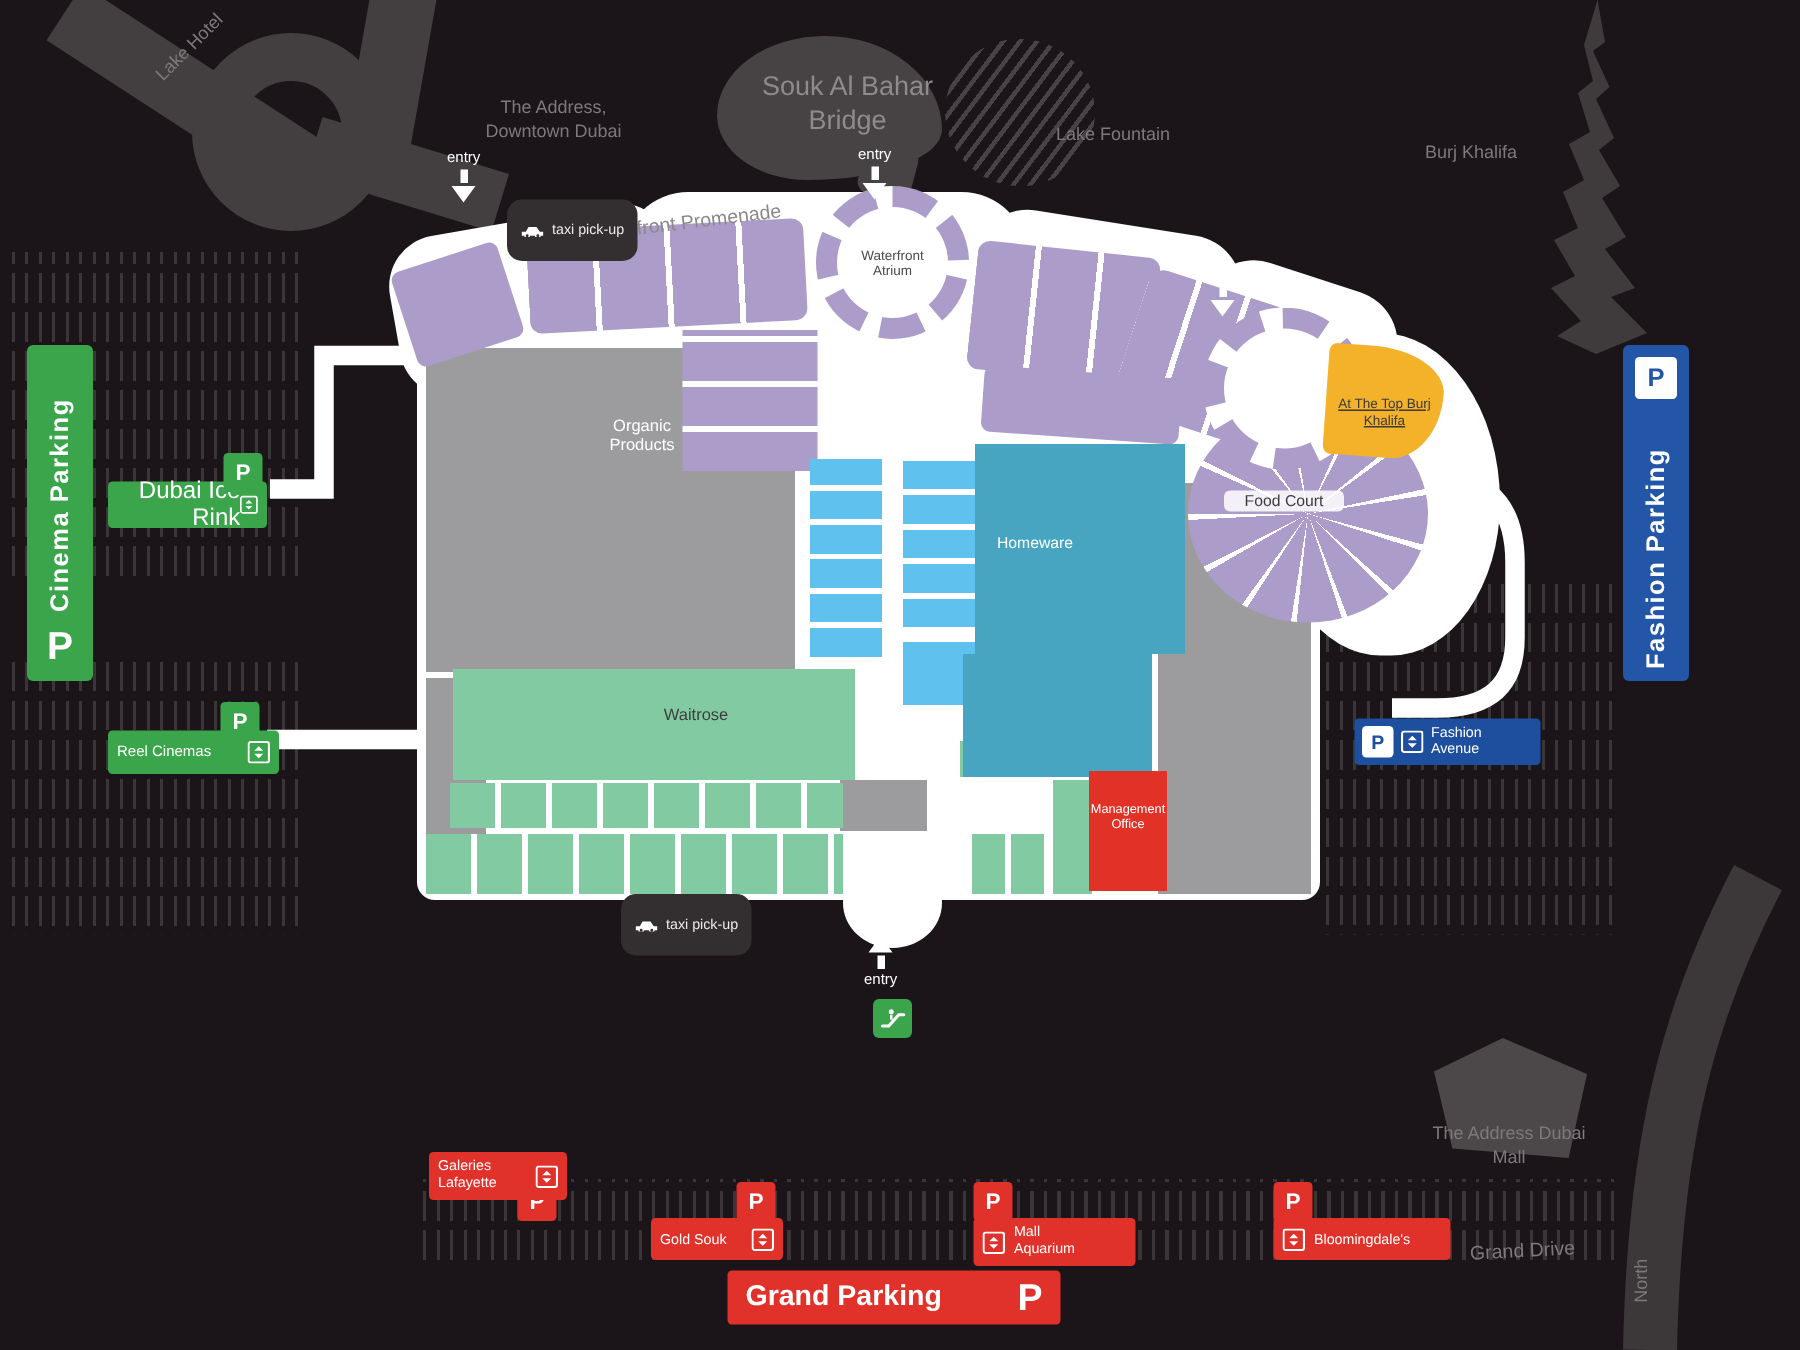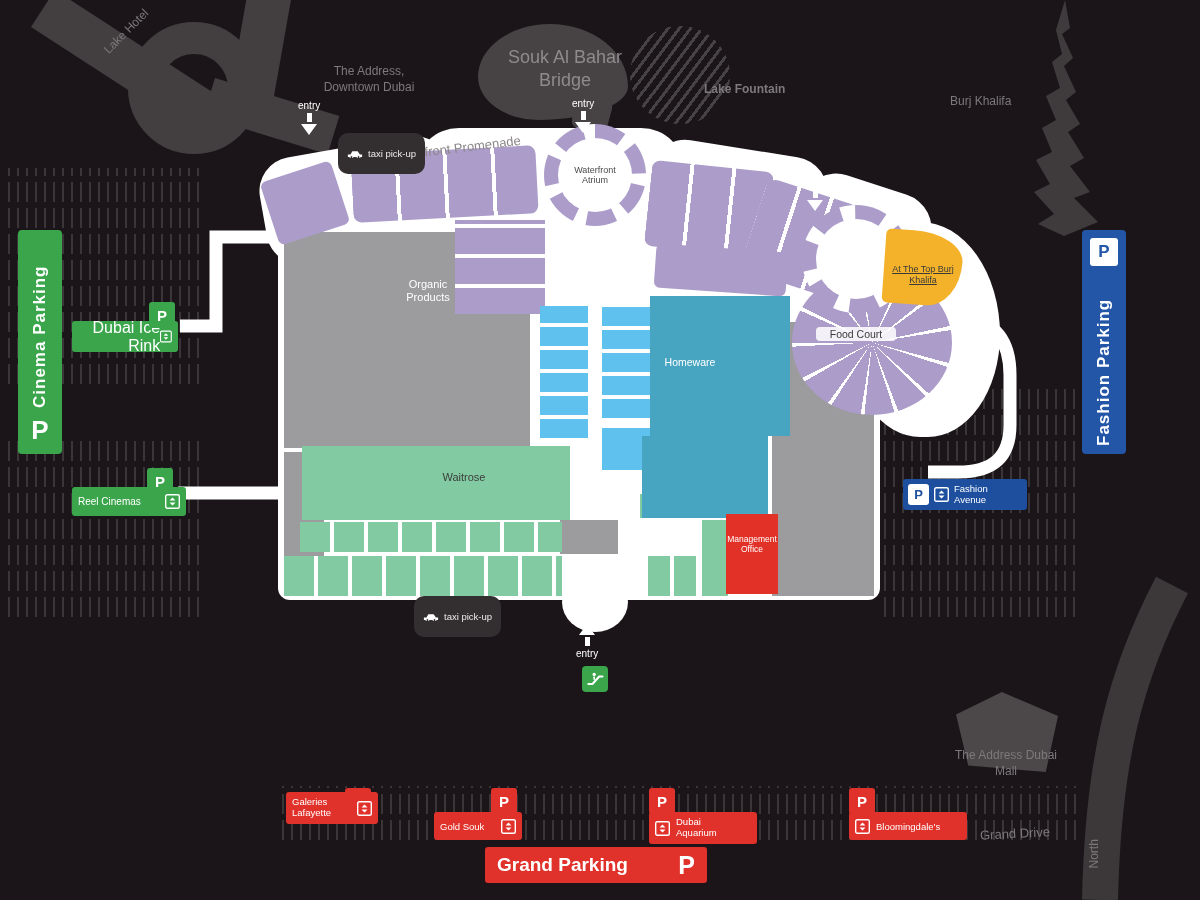--- a/index.html
+++ b/index.html
@@ -51,21 +51,21 @@
   <div class="abs" style="left:956px;top:692px;width:102px;height:80px;background:#4c4749;clip-path:polygon(45% 0,100% 30%,88% 100%,12% 92%,0 28%);"></div>
 
   <div class="abs hatch" style="left:8px;top:168px;width:198px;height:222px;"></div>
   <div class="abs hatch" style="left:8px;top:438px;width:198px;height:185px;"></div>
   <div class="abs hatch" style="left:884px;top:388px;width:196px;height:235px;"></div>
   <div class="abs hatch" style="left:282px;top:786px;width:795px;height:60px;"></div>
 
   <div class="abs glabel" style="left:98px;top:24px;transform:rotate(-45deg);white-space:nowrap;">Lake Hotel</div>
   <div class="abs glabel center" style="left:310px;top:64px;width:118px;">The Address, Downtown Dubai</div>
   <div class="abs center" style="left:506px;top:46px;width:118px;color:#8f8b8d;font-size:18px;line-height:1.3;">Souk Al Bahar Bridge</div>
-  <div class="abs glabel" style="left:704px;top:82px;white-space:nowrap;font-weight:bold;">Lake Fountain</div>
+  <div class="abs glabel" style="left:704px;top:82px;white-space:nowrap;">Lake Fountain</div>
   <div class="abs glabel" style="left:950px;top:94px;white-space:nowrap;">Burj Khalifa</div>
   <div class="abs glabel center" style="left:950px;top:748px;width:112px;">The Address Dubai Mall</div>
   <div class="abs glabel" style="left:980px;top:826px;font-size:13px;transform:rotate(-3deg);white-space:nowrap;">Grand Drive</div>
   <div class="abs glabel" style="left:1080px;top:846px;transform:rotate(-90deg);white-space:nowrap;">North</div>
 
   <svg class="abs" style="left:0;top:0;" width="1200" height="900" viewBox="0 0 1200 900">
     <path d="M286 237 L216 237 L216 326 L180 326" stroke="#fff" stroke-width="13" fill="none"></path>
     <path d="M286 493 L178 493" stroke="#fff" stroke-width="13" fill="none"></path>
     <path d="M952 312 C1000 320 1010 345 1010 375 L1010 425 C1010 458 992 472 958 472 L928 472" stroke="#fff" stroke-width="13" fill="none"></path>
   </svg>
@@ -200,21 +200,21 @@
   <div class="abs badge" style="left:903px;top:479px;width:124px;height:31px;background:#1d4f9e;padding:0 5px;gap:5px;">
     <span class="psq" style="width:21px;height:21px;background:#fff;color:#1d4f9e;font-size:13px;">P</span>
     <svg width="15" height="15" viewBox="0 0 15 15">
         <rect x="0.7" y="0.7" width="13.6" height="13.6" fill="none" stroke="#fff" stroke-width="1.4" rx="1.5"></rect>
         <path d="M4.5 6.5 L7.5 3.5 L10.5 6.5 Z M4.5 8.5 L7.5 11.5 L10.5 8.5 Z" fill="#fff"></path>
       </svg>
     <span style="font-size:9.5px;line-height:1.15;width:58px;">Fashion Avenue</span>
   </div>
 
   <div class="abs psq" style="left:345px;top:788px;width:26px;height:26px;background:#e0312a;">P</div>
-  <div class="abs badge" style="left:286px;top:792px;width:92px;height:32px;background:#e0312a;padding:0 6px;justify-content:space-between;">
+  <div class="abs badge" style="left:286px;top:768px;width:92px;height:32px;background:#e0312a;padding:0 6px;justify-content:space-between;">
     <span style="font-size:9.5px;line-height:1.15;width:56px;">Galeries Lafayette</span>
     <svg width="15" height="15" viewBox="0 0 15 15">
         <rect x="0.7" y="0.7" width="13.6" height="13.6" fill="none" stroke="#fff" stroke-width="1.4" rx="1.5"></rect>
         <path d="M4.5 6.5 L7.5 3.5 L10.5 6.5 Z M4.5 8.5 L7.5 11.5 L10.5 8.5 Z" fill="#fff"></path>
       </svg>
   </div>
 
   <div class="abs psq" style="left:491px;top:788px;width:26px;height:26px;background:#e0312a;">P</div>
   <div class="abs badge" style="left:434px;top:812px;width:88px;height:28px;background:#e0312a;padding:0 6px;justify-content:space-between;">
     <span style="font-size:9.5px;white-space:nowrap;">Gold Souk</span>
@@ -223,21 +223,21 @@
         <path d="M4.5 6.5 L7.5 3.5 L10.5 6.5 Z M4.5 8.5 L7.5 11.5 L10.5 8.5 Z" fill="#fff"></path>
       </svg>
   </div>
 
   <div class="abs psq" style="left:649px;top:788px;width:26px;height:26px;background:#e0312a;">P</div>
   <div class="abs badge" style="left:649px;top:812px;width:108px;height:32px;background:#e0312a;padding:0 6px;gap:6px;">
     <svg width="15" height="15" viewBox="0 0 15 15">
         <rect x="0.7" y="0.7" width="13.6" height="13.6" fill="none" stroke="#fff" stroke-width="1.4" rx="1.5"></rect>
         <path d="M4.5 6.5 L7.5 3.5 L10.5 6.5 Z M4.5 8.5 L7.5 11.5 L10.5 8.5 Z" fill="#fff"></path>
       </svg>
-    <span style="font-size:9.5px;line-height:1.15;width:58px;">Dubai Aquarium</span>
+    <span style="font-size:9.5px;line-height:1.15;width:58px;">Mall Aquarium</span>
   </div>
 
   <div class="abs psq" style="left:849px;top:788px;width:26px;height:26px;background:#e0312a;">P</div>
   <div class="abs badge" style="left:849px;top:812px;width:118px;height:28px;background:#e0312a;padding:0 6px;gap:6px;">
     <svg width="15" height="15" viewBox="0 0 15 15">
         <rect x="0.7" y="0.7" width="13.6" height="13.6" fill="none" stroke="#fff" stroke-width="1.4" rx="1.5"></rect>
         <path d="M4.5 6.5 L7.5 3.5 L10.5 6.5 Z M4.5 8.5 L7.5 11.5 L10.5 8.5 Z" fill="#fff"></path>
       </svg>
     <span style="font-size:9.5px;white-space:nowrap;">Bloomingdale's</span>
   </div>

